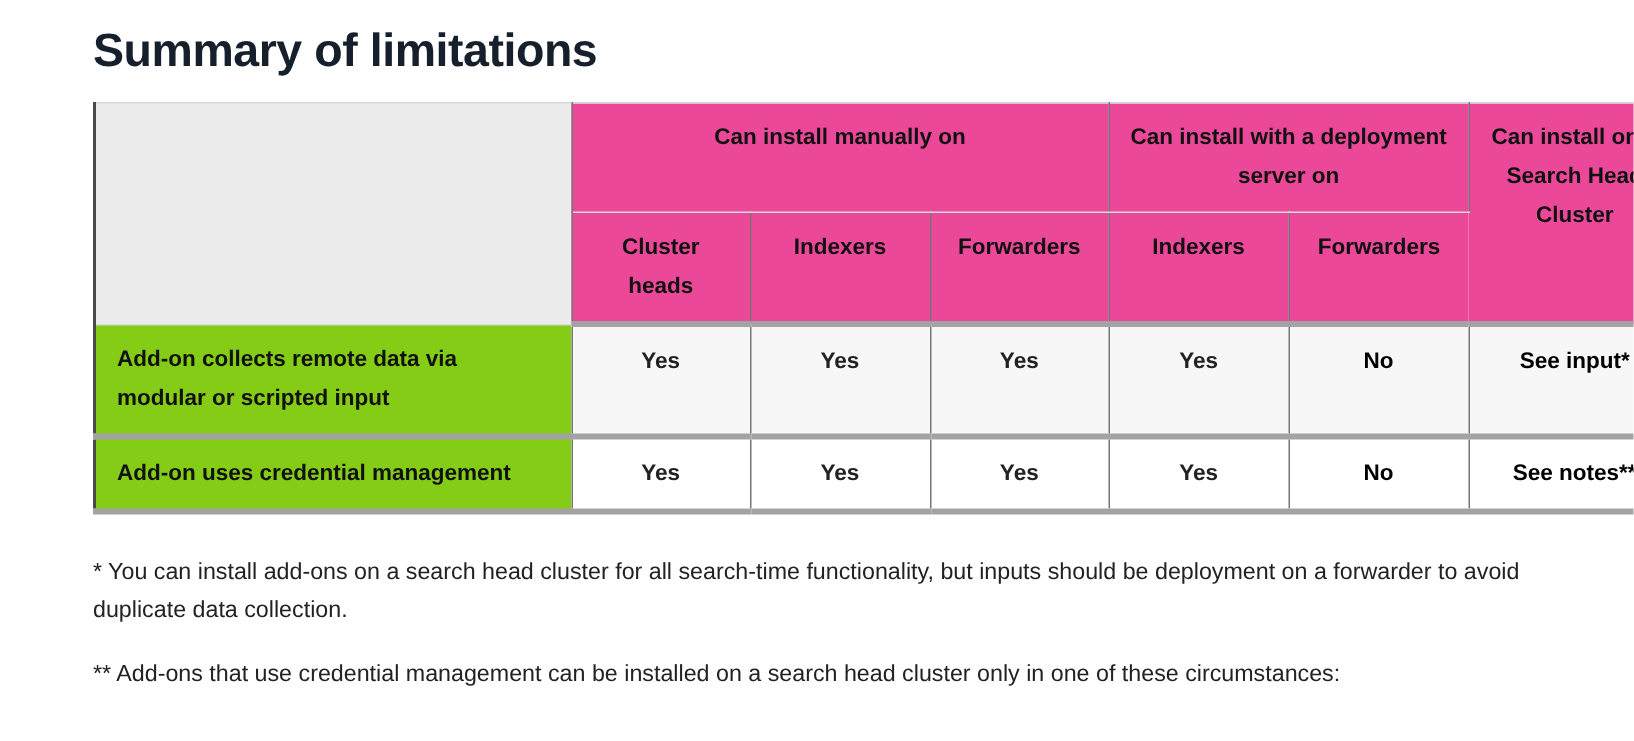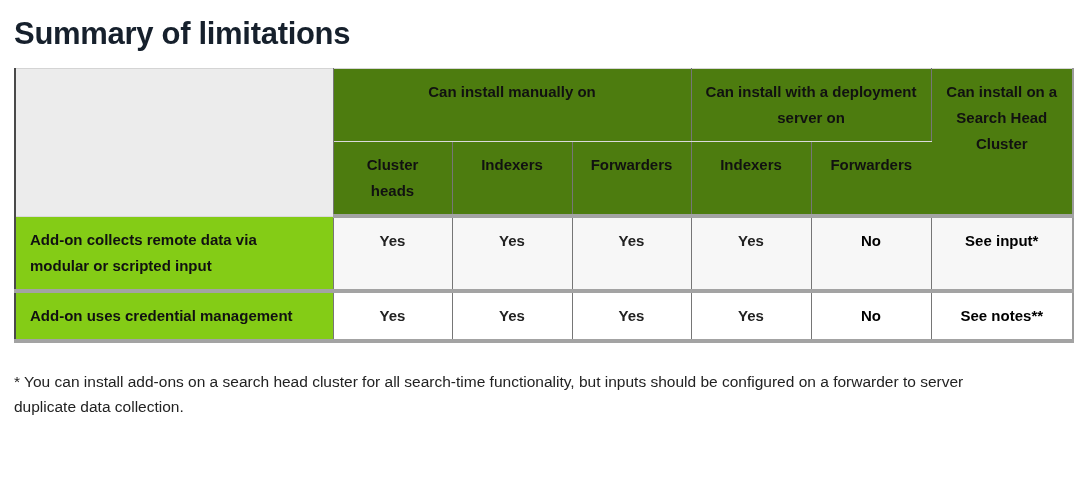--- a/index.html
+++ b/index.html
@@ -11,20 +11,21 @@
     width: 1089px;
     height: 494px;
     font-family: "Liberation Sans", sans-serif;
     color: #000000;
     overflow: hidden;
   }
   .page {
     padding: 0 14px;
     box-sizing: border-box;
     width: 1032px;
+    margin-left: 48px;
   }
   .page-title {
     font-size: 31px;
     font-weight: bold;
     color: #16202c;
     letter-spacing: -0.3px;
     margin: 14px 0 0 0;
     line-height: 40px;
   }
   table.limits {
@@ -52,21 +53,21 @@
     padding: 10px 12px;
     vertical-align: top;
     font-size: 15px;
     line-height: 26px;
   }
   table.limits th:last-child,
   table.limits td:last-child {
     border-right: none;
   }
   table.limits thead th {
-    background: #4d7c0f;
+    background: #ec4899;
     font-weight: bold;
     text-align: center;
     color: #111111;
   }
   table.limits thead tr.hdr-top th.spacer {
     background: #ececec;
     border-right: 1px solid #767676;
   }
   table.limits thead tr.hdr-top th.grp {
     border-bottom: 1px solid #dadada;
@@ -155,16 +156,17 @@
         <td class="val">Yes</td>
         <td class="val">Yes</td>
         <td class="val">Yes</td>
         <td class="val strong">No</td>
         <td class="val strong">See notes**</td>
       </tr>
     </tbody>
   </table>
 
   <div class="footnotes">
-    <p class="footnote">* You can install add-ons on a search head cluster for all search-time functionality, but inputs should be configured on a forwarder to server duplicate data collection.</p>
+    <p class="footnote">* You can install add-ons on a search head cluster for all search-time functionality, but inputs should be deployment on a forwarder to avoid duplicate data collection.</p>
+    <p class="footnote">** Add-ons that use credential management can be installed on a search head cluster only in one of these circumstances:</p>
   </div>
 
 </div>
 
 </body></html>

